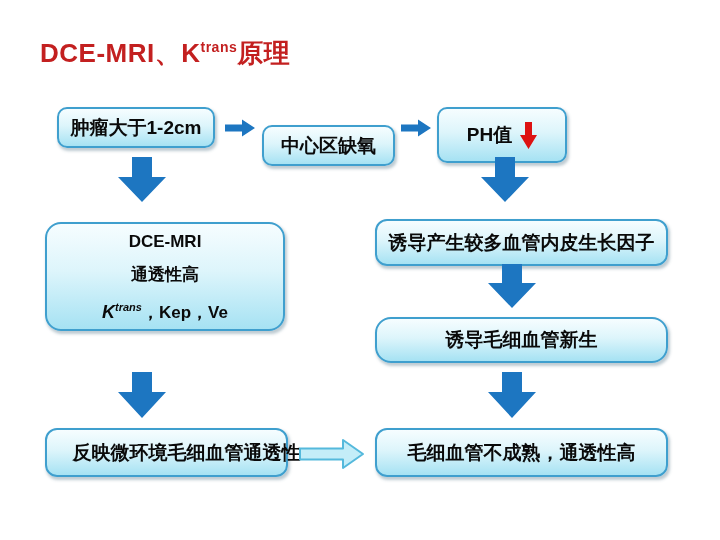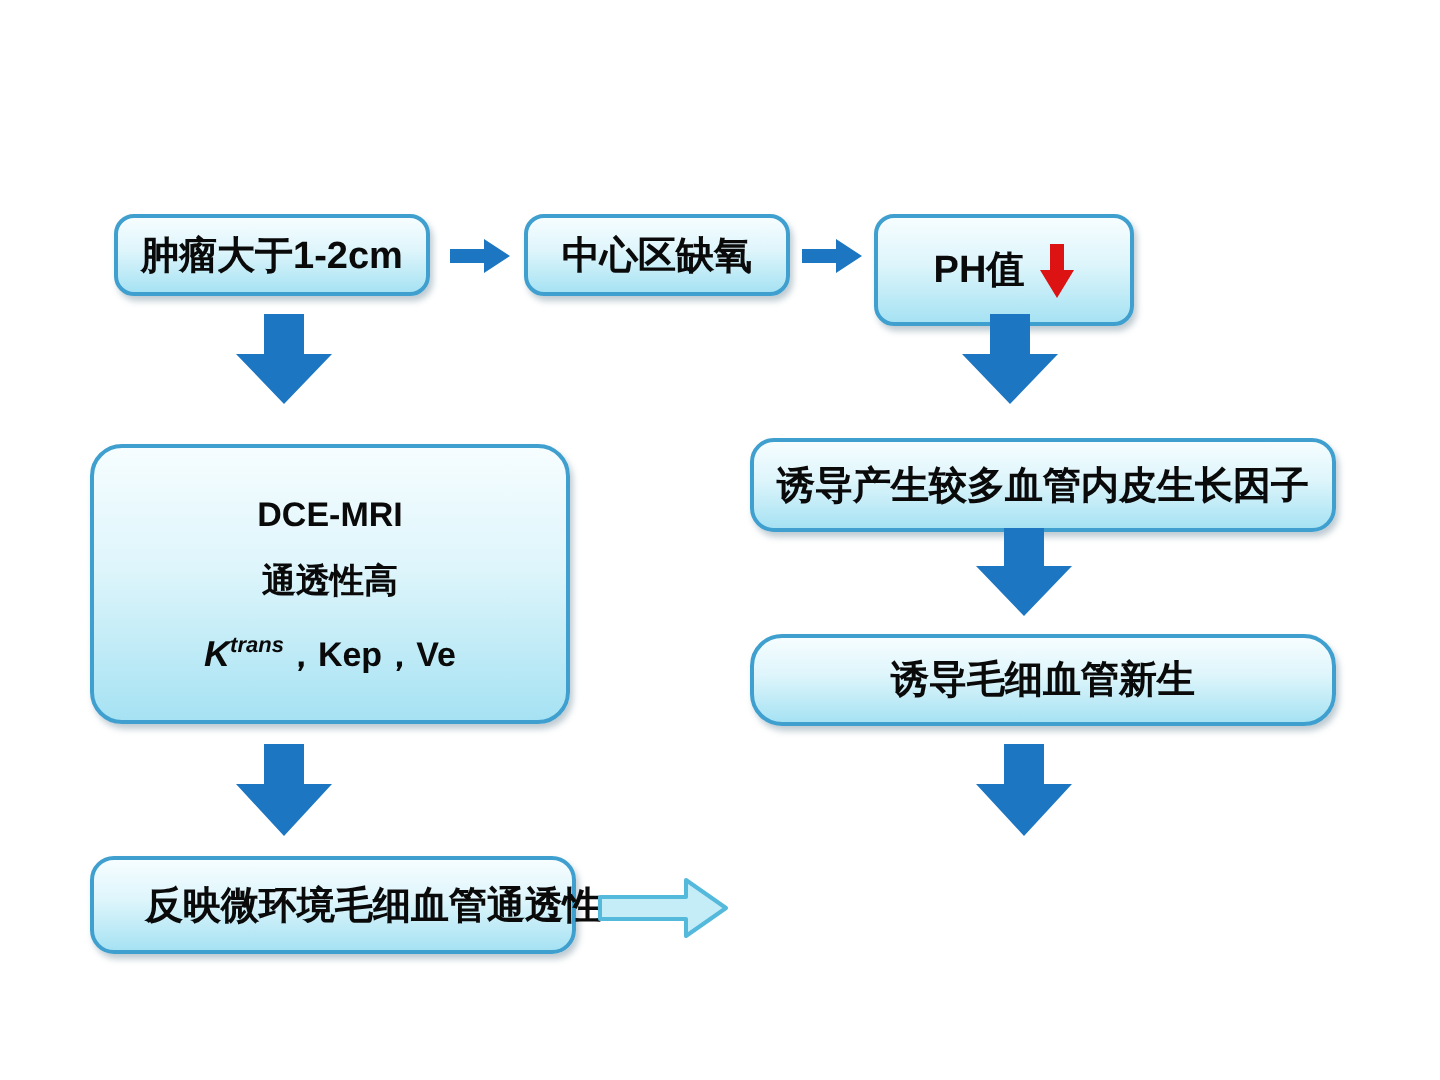--- a/index.html
+++ b/index.html
@@ -61,32 +61,35 @@
     vertical-align: 7px;
   }
   .arrow { position: absolute; line-height: 0; }
   .ph-arrow { margin-left: 8px; line-height: 0; display: inline-block; }
 </style>
 </head>
 <body>
 
 <div id="slide">
 
+  <div class="title">
+    <span>DCE-MRI、K</span><span class="sup">trans</span><span>原理</span>
+  </div>
 
   <div class="fbox" style="left:57px; top:107px; width:158px; height:41px;">
     <span>肿瘤大于1-2cm</span>
   </div>
 
   <span class="arrow" style="left:225px; top:118px;">
     <svg width="30" height="20" viewBox="0 0 30 20">
         <polygon points="0,6.5 17,6.5 17,1.5 30,10 17,18.5 17,13.5 0,13.5" fill="#1d76c1"></polygon>
       </svg>
   </span>
 
-  <div class="fbox" style="left:262px; top:107px; width:133px; height:41px;">
+  <div class="fbox" style="left:262px; top:125px; width:133px; height:41px;">
     <span>中心区缺氧</span>
   </div>
 
   <span class="arrow" style="left:401px; top:118px;">
     <svg width="30" height="20" viewBox="0 0 30 20">
         <polygon points="0,6.5 17,6.5 17,1.5 30,10 17,18.5 17,13.5 0,13.5" fill="#1d76c1"></polygon>
       </svg>
   </span>
 
   <div class="fbox" style="left:437px; top:107px; width:130px; height:56px;">
@@ -102,21 +105,21 @@
     <svg width="52" height="45" viewBox="0 0 52 45">
         <polygon points="16,0 36,0 36,20 50,20 26,45 2,20 16,20" fill="#1d76c1"></polygon>
       </svg>
   </span>
   <span class="arrow" style="left:479px; top:157px;">
     <svg width="52" height="45" viewBox="0 0 52 45">
         <polygon points="16,0 36,0 36,20 50,20 26,45 2,20 16,20" fill="#1d76c1"></polygon>
       </svg>
   </span>
 
-  <div class="fbox big" style="left:45px; top:222px; width:240px; height:140px;">
+  <div class="fbox big" style="left:45px; top:222px; width:240px; height:109px;">
     <div>DCE-MRI</div>
     <div>通透性高</div>
     <div class="kline">
       <span class="k">K</span><span class="ksup">trans</span><span>，Kep，Ve</span>
     </div>
   </div>
 
   <div class="fbox" style="left:375px; top:219px; width:293px; height:47px; border-radius:12px;">
     <span>诱导产生较多血管内皮生长因子</span>
   </div>
@@ -130,20 +133,23 @@
   <div class="fbox" style="left:375px; top:317px; width:293px; height:46px; border-radius:16px;">
     <span>诱导毛细血管新生</span>
   </div>
 
   <span class="arrow" style="left:486px; top:372px;">
     <svg width="52" height="46" viewBox="0 0 52 46">
         <polygon points="16,0 36,0 36,20 50,20 26,46 2,20 16,20" fill="#1d76c1"></polygon>
       </svg>
   </span>
 
+  <div class="fbox" style="left:375px; top:428px; width:293px; height:49px; border-radius:12px;">
+    <span>毛细血管不成熟，通透性高</span>
+  </div>
 
   <span class="arrow" style="left:116px; top:372px;">
     <svg width="52" height="46" viewBox="0 0 52 46">
         <polygon points="16,0 36,0 36,20 50,20 26,46 2,20 16,20" fill="#1d76c1"></polygon>
       </svg>
   </span>
 
   <div class="fbox" style="left:45px; top:428px; width:243px; height:49px; border-radius:12px;padding-left:40px;">
     <span>反映微环境毛细血管通透性</span>
   </div>

